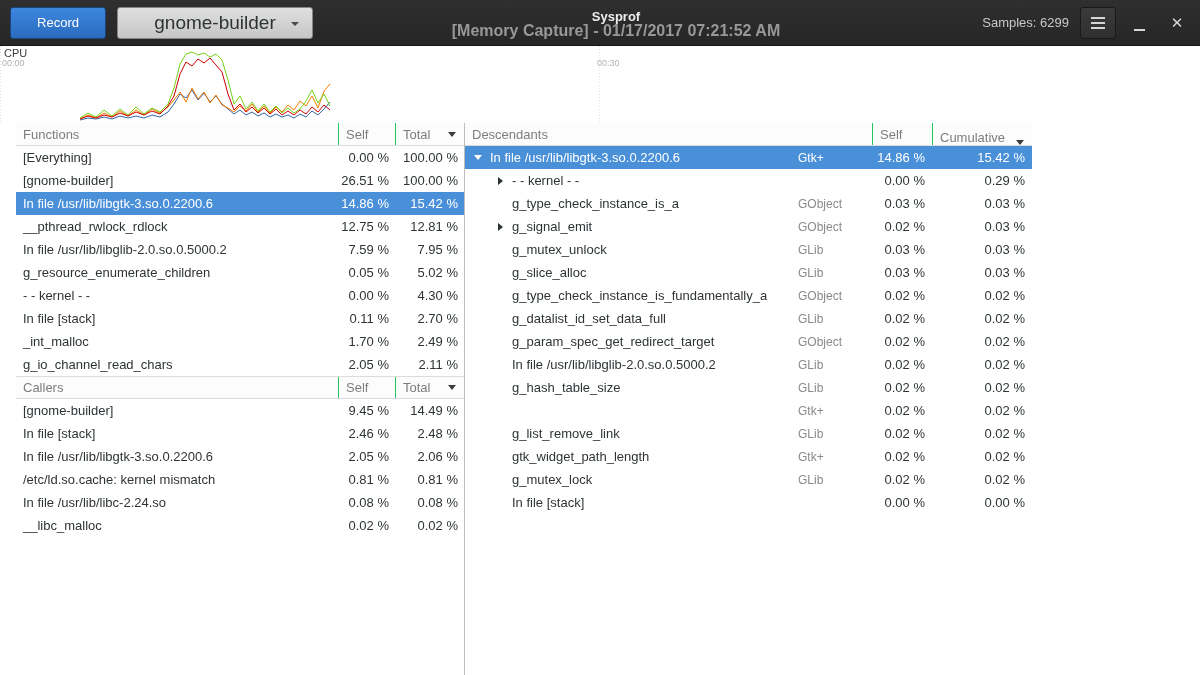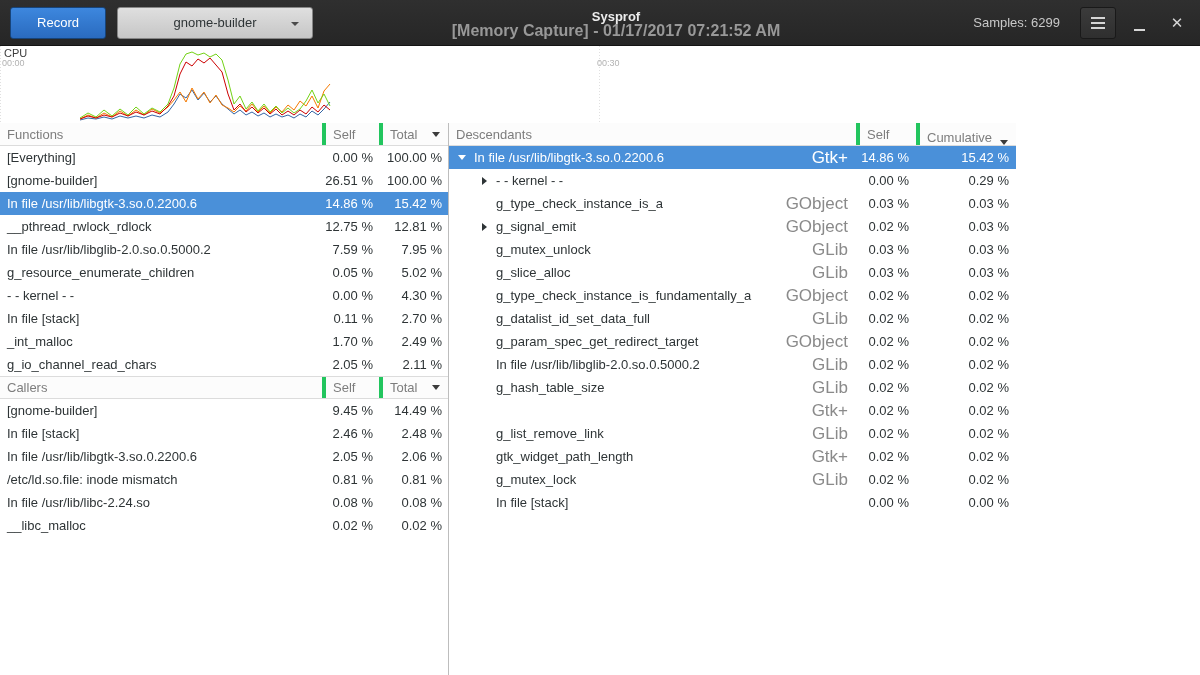--- a/index.html
+++ b/index.html
@@ -9,57 +9,57 @@
 
   
   .headerbar{position:absolute;top:0;left:0;right:0;height:46px;
     background:linear-gradient(#2f2f2f,#262626);border-bottom:1px solid #141414;
     display:flex;align-items:center;padding:0 8px;}
   .record-btn{height:32px;min-width:96px;margin-left:2px;
     background:linear-gradient(#3d87de,#2a6bbf);border:1px solid #17447a;border-radius:3px;
     color:#fff;font-size:13px;font-family:inherit;cursor:pointer;}
   .proc-btn{height:32px;width:196px;margin-left:11px;position:relative;
     background:linear-gradient(#dfdfdf,#c6c6c6);border:1px solid #868686;border-radius:3px;
-    color:#2e3436;font-size:13px;font-family:inherit;cursor:pointer;
+    color:#2e3436;font-size:19px;font-family:inherit;cursor:pointer;
     display:flex;align-items:center;justify-content:center;}
   .caret{position:absolute;right:13px;top:14px;width:0;height:0;
     border-left:4px solid transparent;border-right:4px solid transparent;border-top:4px solid #4a4a4a;}
   .titles{position:absolute;left:0;right:0;top:0;height:46px;pointer-events:none;
     display:flex;flex-direction:column;align-items:center;justify-content:center;padding-left:32px;}
   .t1{color:#ededed;font-weight:bold;font-size:13px;line-height:15px;}
   .t2{color:#989898;font-size:16px;line-height:14px;font-weight:bold;}
   .hdr-right{margin-left:auto;display:flex;align-items:center;z-index:2;}
-  .samples{color:#c9c9c9;font-size:13px;margin-right:20px;}
+  .samples{color:#c9c9c9;font-size:13px;margin-right:11px;}
   .menu-btn{width:36px;height:32px;background:linear-gradient(#3b3b3b,#2f2f2f);
     border:1px solid #191919;border-radius:3px;display:flex;align-items:center;justify-content:center;cursor:pointer;}
   .hamburger{width:14px;height:2px;background:#d6d6d6;position:relative;display:block;}
   .hamburger::before,.hamburger::after{content:"";position:absolute;left:0;width:14px;height:2px;background:#d6d6d6;}
   .hamburger::before{top:-5px;}.hamburger::after{top:5px;}
   .winctl{width:30px;height:32px;background:transparent;border:none;cursor:pointer;
     display:flex;align-items:center;justify-content:center;margin-left:8px;}
   .minbar{width:11px;height:2px;background:#d6d6d6;display:block;margin-top:14px;}
   .close-x{font-size:15px;color:#d6d6d6;line-height:1;}
 
   
   .graph{position:absolute;top:46px;left:0;width:981px;height:77px;background:#fff;}
   .graph svg{display:block;}
   .graph-label{position:absolute;left:4px;top:1px;font-size:11px;color:#3c3c3c;}
   .tick{position:absolute;font-size:9px;color:#b2b2b2;}
   .tick.start{left:2px;top:12px;}
   .tick.mid{left:597px;top:12px;}
 
   
-  .panes{position:absolute;top:123px;left:0;width:1016px;height:552px;display:flex;}
+  .panes{position:absolute;top:123px;left:16px;width:1016px;height:552px;display:flex;}
   .pane{background:#fff;display:flex;flex-direction:column;}
   .pane.left{width:449px;border-right:1px solid #bdbdbd;}
   .pane.right{flex:1;}
   .thead{display:flex;height:23px;flex:none;border-bottom:1px solid #dcdcdc;background:#fcfcfc;color:#7d7d7d;}
   .thead.mid{border-top:1px solid #dcdcdc;}
   .hcell{display:flex;align-items:center;padding:0 7px;overflow:hidden;white-space:nowrap;}
-  .hcell + .hcell{border-left:4px solid #22c55e;}
+  .hcell + .hcell{border-left:1px solid #22c55e;}
   .hname,.hname2{flex:1;}
   .hself{width:57px;flex:none;}
   .htotal{width:69px;flex:none;}
   .hself2{width:60px;flex:none;}
   .hcum{width:100px;flex:none;align-items:flex-end;}
   .sort{width:0;height:0;border-left:4px solid transparent;border-right:4px solid transparent;
     border-top:5px solid #3c3c3c;margin-left:auto;margin-right:1px;flex:none;}
   .tbody{flex:none;}
   .trow{display:flex;height:23px;align-items:center;}
   .trow.selected{background:var(--sel,#4a90d9);color:#fff;}
@@ -67,21 +67,21 @@
   .cname{flex:1;padding-left:7px;}
   .cpct{text-align:right;padding-right:6px;flex:none;}
   .cself{width:57px;}
   .ctotal{width:69px;}
   .cname2{flex:1;display:flex;align-items:center;padding-left:5px;}
   .exp-slot{width:16px;height:16px;display:flex;align-items:center;justify-content:center;flex:none;}
   .ind1 .exp-slot{margin-left:22px;}
   .nm{margin-left:4px;}
   .exp-closed{width:0;height:0;border-top:4px solid transparent;border-bottom:4px solid transparent;border-left:5px solid #2e3436;display:block;}
   .exp-open{width:0;height:0;border-left:4px solid transparent;border-right:4px solid transparent;border-top:5px solid #ffffff;display:block;}
-  .clib{width:74px;text-align:right;padding-right:8px;color:#8a8a8a;font-size:17px;flex:none;}
+  .clib{width:74px;padding-right:8px;color:#8a8a8a;font-size:12px;flex:none;}
   .trow.selected .clib{color:#fff;}
   .cself2{width:60px;padding-right:7px;}
   .ccum{width:100px;padding-right:7px;}
 </style>
 </head>
 <body>
 
 <div class="app">
 
   <div class="headerbar">
@@ -204,21 +204,21 @@
             <div class="cell cname">In file [stack]</div>
             <div class="cell cpct cself">2.46 %</div>
             <div class="cell cpct ctotal">2.48 %</div>
           </div>
           <div class="trow">
             <div class="cell cname">In file /usr/lib/libgtk-3.so.0.2200.6</div>
             <div class="cell cpct cself">2.05 %</div>
             <div class="cell cpct ctotal">2.06 %</div>
           </div>
           <div class="trow">
-            <div class="cell cname">/etc/ld.so.file: inode mismatch</div>
+            <div class="cell cname">/etc/ld.so.cache: kernel mismatch</div>
             <div class="cell cpct cself">0.81 %</div>
             <div class="cell cpct ctotal">0.81 %</div>
           </div>
           <div class="trow">
             <div class="cell cname">In file /usr/lib/libc-2.24.so</div>
             <div class="cell cpct cself">0.08 %</div>
             <div class="cell cpct ctotal">0.08 %</div>
           </div>
           <div class="trow">
             <div class="cell cname">__libc_malloc</div>

